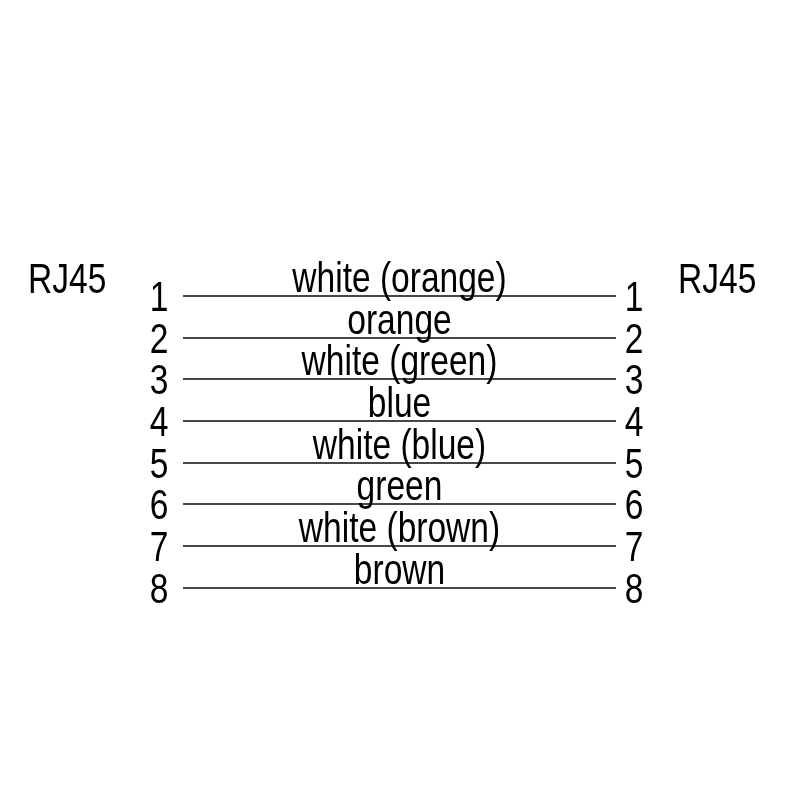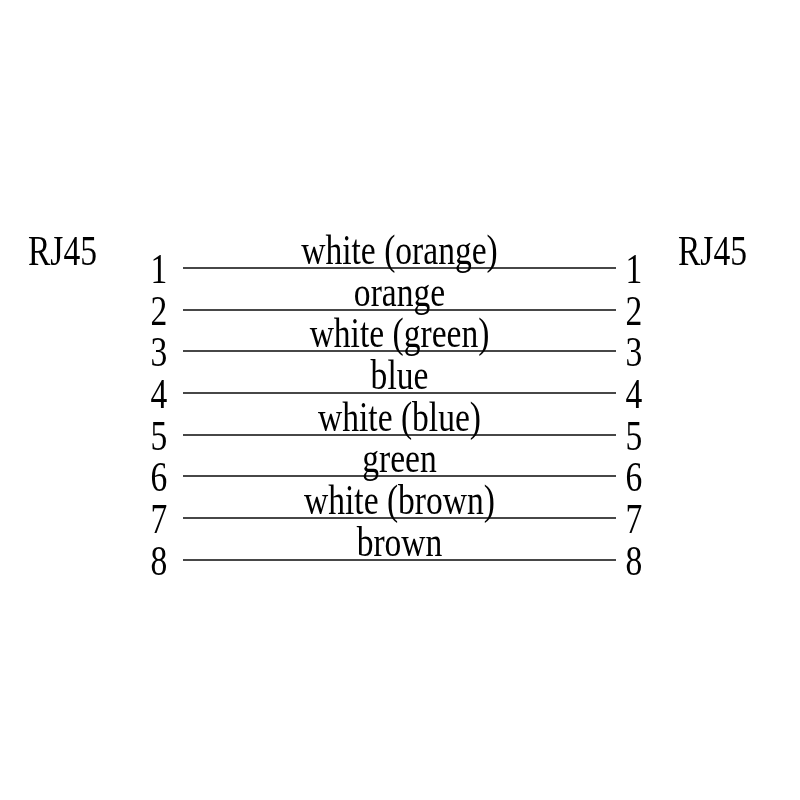--- a/index.html
+++ b/index.html
@@ -13,22 +13,23 @@
     width: 800px;
     height: 800px;
     background: var(--bg);
   }
   .stage {
     position: relative;
     width: 800px;
     height: 612px;
     background: var(--bg);
     color: var(--text);
-    font-family: Liberation Serif, serif;
+    font-family: Liberation Sans, sans-serif;
     overflow: hidden;
+    margin-top: 28px;
   }
   
   .txt {
     font-size: 43px;
     line-height: 43px;
     white-space: nowrap;
     transform: scaleX(0.78);
   }
   .connector-label {
     position: absolute;

